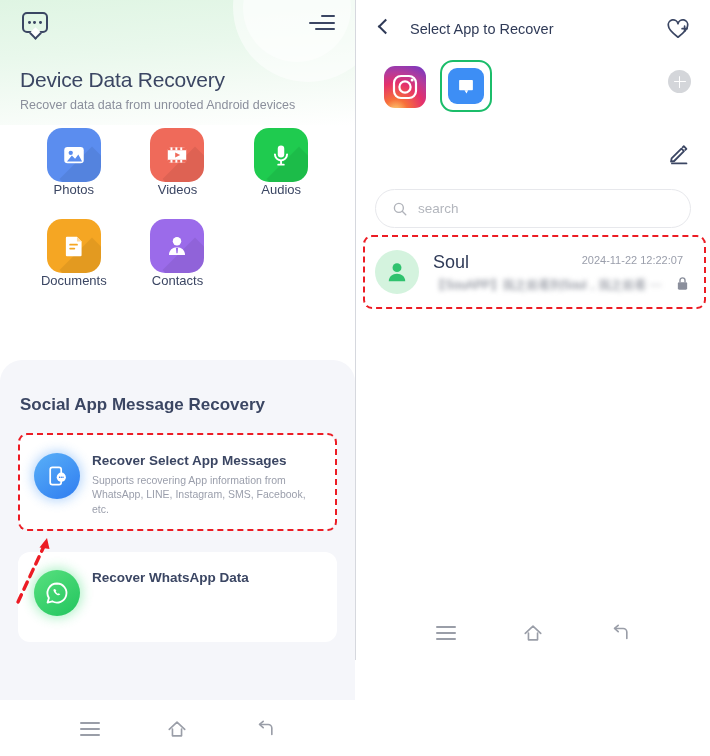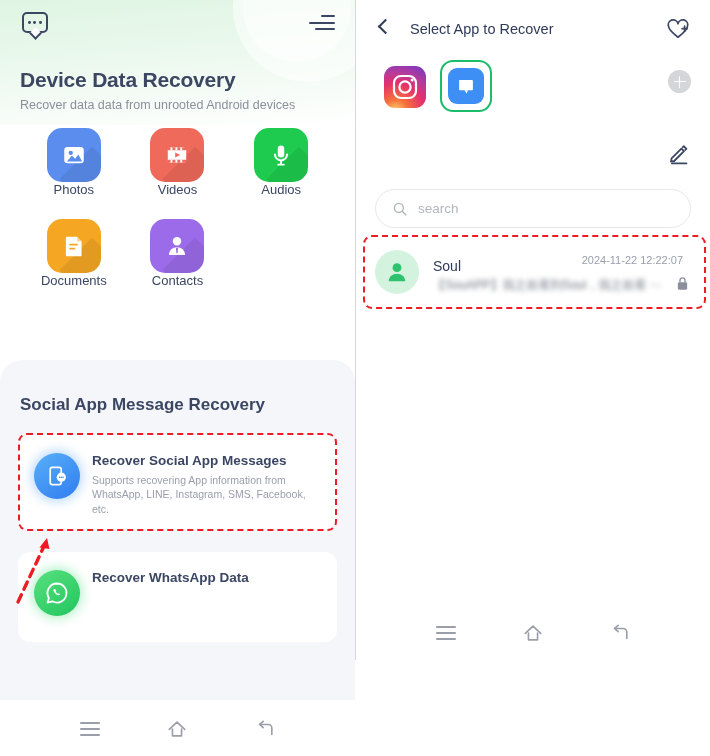--- a/index.html
+++ b/index.html
@@ -47,21 +47,21 @@
     position: absolute; right: 20px; top: 14px; width: 26px; height: 18px;
     cursor: pointer;
   }
   .menu-icon span { position: absolute; height: 2.4px; background: #3b4663; border-radius: 1px; right: 0; }
   .menu-icon span:nth-child(1) { width: 14px; top: 1px; }
   .menu-icon span:nth-child(2) { width: 26px; top: 7.5px; }
   .menu-icon span:nth-child(3) { width: 20px; top: 14px; }
 
   .hero-title {
     position: absolute; left: 20px; top: 68px;
-    font-size: 21px; font-weight: bold; color: #3b4663; letter-spacing: -0.2px;
+    font-size: 21px; font-weight: normal; color: #3b4663; letter-spacing: -0.2px;
   }
   .hero-sub {
     position: absolute; left: 20px; top: 98px;
     font-size: 12.5px; color: #8b8f9c;
   }
 
   .grid {
     position: absolute; top: 128px; left: 0; width: 355px;
     display: grid; grid-template-columns: repeat(3, 1fr);
     row-gap: 22px; padding: 0 22px;
@@ -168,21 +168,21 @@
 
   .contact-row {
     position: absolute; left: 19px; top: 243px; width: 316px; height: 58px;
     display: flex; align-items: center; cursor: pointer;
   }
   .avatar {
     width: 44px; height: 44px; border-radius: 50%; background: #d4f3de;
     display: flex; align-items: center; justify-content: center; flex: 0 0 44px;
   }
   .contact-main { flex: 1; margin-left: 14px; position: relative; height: 44px; }
-  .contact-name { position: absolute; top: 8px; left: 0; font-size: 14px; color: #2f3a57; }
+  .contact-name { position: absolute; top: 2px; left: 0; font-size: 18px; color: #2f3a57; }
   .contact-time { position: absolute; top: 4px; right: 8px; font-size: 11px; color: #9a9eab; }
   .contact-msg {
     position: absolute; top: 27px; left: 0; font-size: 12px; color: #6e7380;
     filter: blur(2.6px); white-space: nowrap;
   }
   .contact-msg .clear { filter: none; }
   .lock-icon { position: absolute; top: 26px; right: 2px; }
 
   .dash-contact { left: 363px; top: 235px; width: 343px; height: 74px; }
 
@@ -308,21 +308,21 @@
             <svg width="24" height="24" viewBox="0 0 24 24">
                 <rect x="5.2" y="3.4" width="11" height="17.2" rx="2.2" fill="none" stroke="#fff" stroke-width="1.7"></rect>
                 <circle cx="16.3" cy="13.2" r="4.6" fill="#fff"></circle>
                 <circle cx="14.6" cy="13.2" r="0.72" fill="#2f7cf0"></circle>
                 <circle cx="16.3" cy="13.2" r="0.72" fill="#2f7cf0"></circle>
                 <circle cx="18" cy="13.2" r="0.72" fill="#2f7cf0"></circle>
               </svg>
           </div>
         </div>
         <div class="card-body">
-          <div class="card-title">Recover Social App Messages</div>
+          <div class="card-title">Recover Select App Messages</div>
           <div class="card-desc">Supports recovering App information from WhatsApp, LINE, Instagram, SMS, Facebook, etc.</div>
         </div>
       </div>
 
       <div class="card card-whats">
         <div class="card-icon-wrap">
           <div class="card-glow" style="background:#4ade80"></div>
           <div class="card-icon" style="background:linear-gradient(145deg,#58e07f,#22c55e)">
             <svg width="26" height="26" viewBox="0 0 24 24">
                 <path d="M12 3.2 a8.8 8.8 0 0 0 -7.5 13.4 l-1.2 4.2 l4.3 -1.15 A8.8 8.8 0 1 0 12 3.2 z" fill="none" stroke="#fff" stroke-width="1.7" stroke-linejoin="round"></path>

